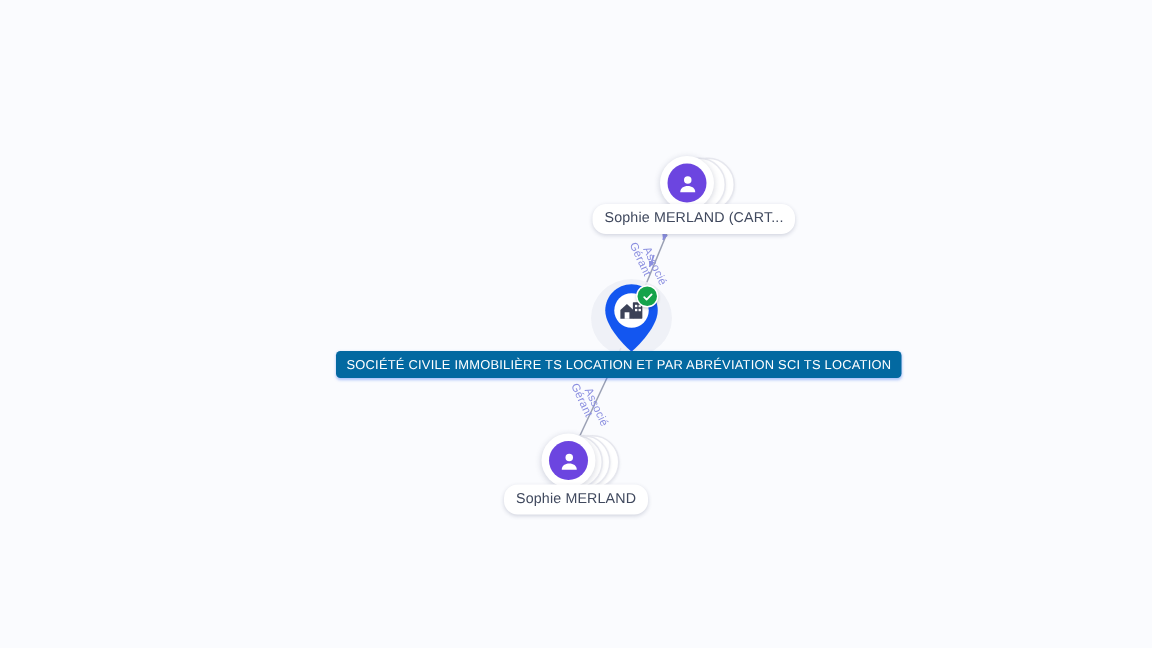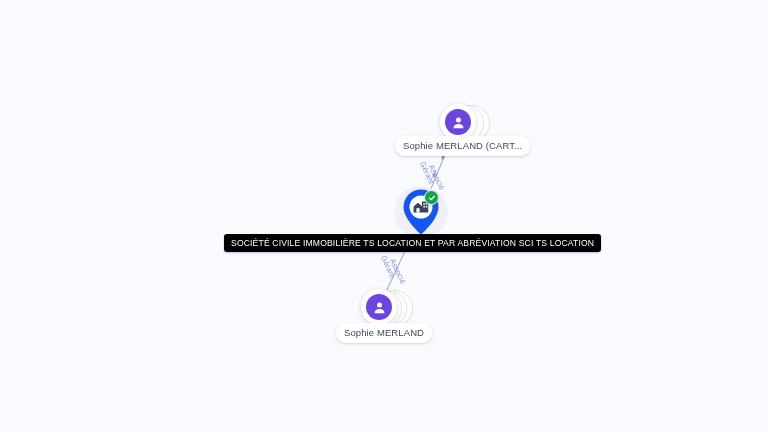--- a/index.html
+++ b/index.html
@@ -95,21 +95,21 @@
     font-size:9.5px;
     line-height:13px;
     padding:3px 8px 4px 8px;
     white-space:nowrap;
     box-shadow:0 1px 3px rgba(40,50,90,.20);
     letter-spacing:.1px;
   }
   #company-label{
     position:absolute;
     left:188px;top:234px;
-    background:#000000;
+    background:#0369a1;
     color:#ffffff;
     border-radius:3px;
     font-size:8.6px;
     line-height:12px;
     padding:3px 7px;
     white-space:nowrap;
     letter-spacing:.15px;
     box-shadow:0 1px 2px rgba(19,86,240,.35);
   }
 

